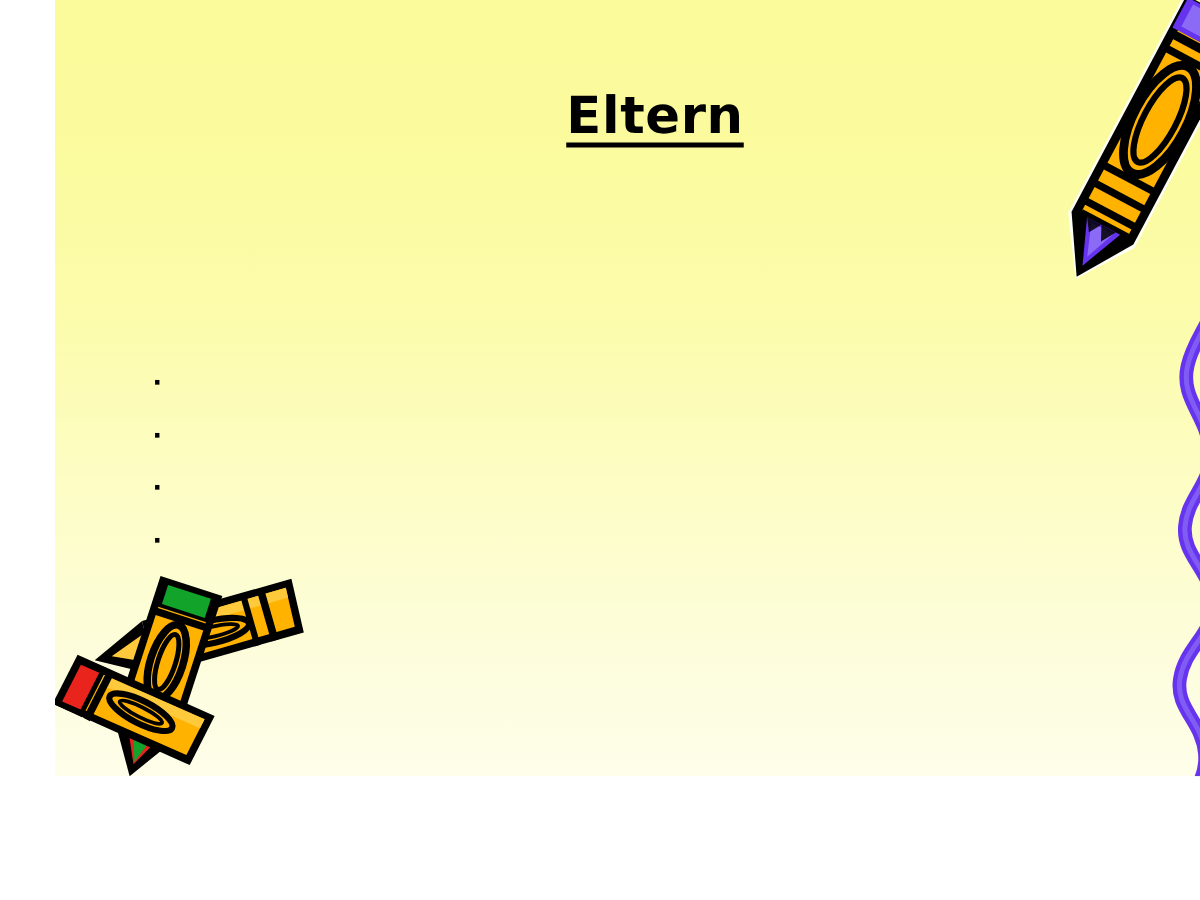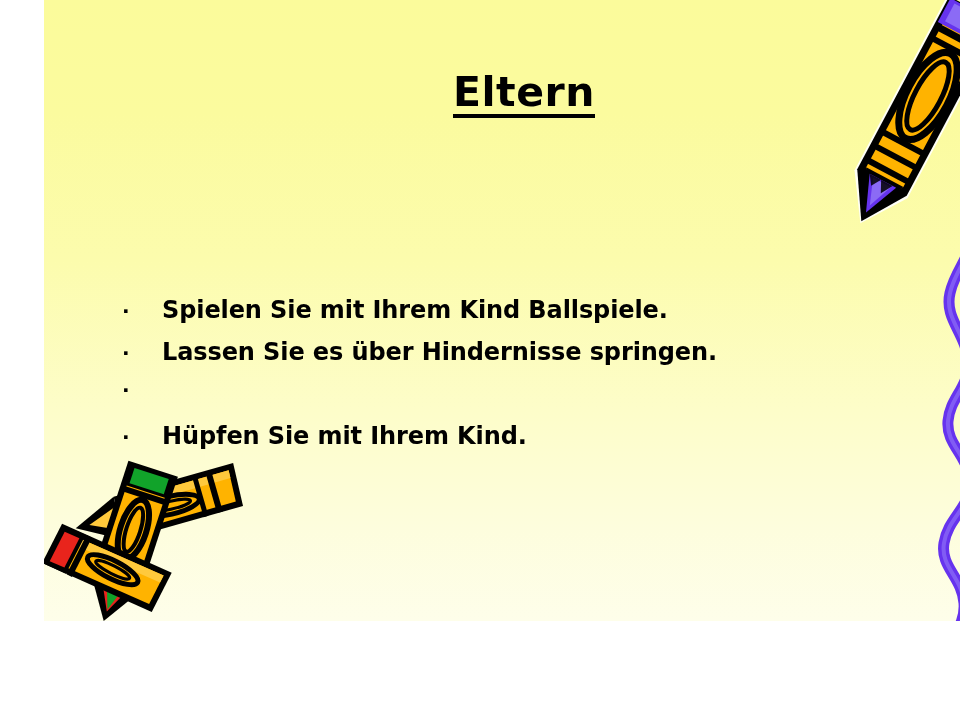--- a/index.html
+++ b/index.html
@@ -218,28 +218,25 @@
     </g>
   </svg>
 
   <div class="title-block">
     <span class="title-line title-line-1"><span class="ul">Eltern</span></span>
   </div>
 
   <ul class="bullets">
     <li class="bullet-item">
       <span class="bullet-marker">·</span>
-      <span class="bullet-text">Spielen Sie mit Ihrem Kind Ballspiele.</span>
-    </li>
-    <li class="bullet-item">
-      <span class="bullet-marker">·</span>
-      <span class="bullet-text">Lassen Sie es über Hindernisse springen.</span>
-    </li>
-    <li class="bullet-item">
-      <span class="bullet-marker">·</span>
-    </li>
-    <li class="bullet-item">
-      <span class="bullet-marker">·</span>
-      <span class="bullet-text">Hüpfen Sie mit Ihrem Kind.</span>
+    </li>
+    <li class="bullet-item">
+      <span class="bullet-marker">·</span>
+    </li>
+    <li class="bullet-item">
+      <span class="bullet-marker">·</span>
+    </li>
+    <li class="bullet-item">
+      <span class="bullet-marker">·</span>
     </li>
   </ul>
 
 </div>
 
 </body></html>

